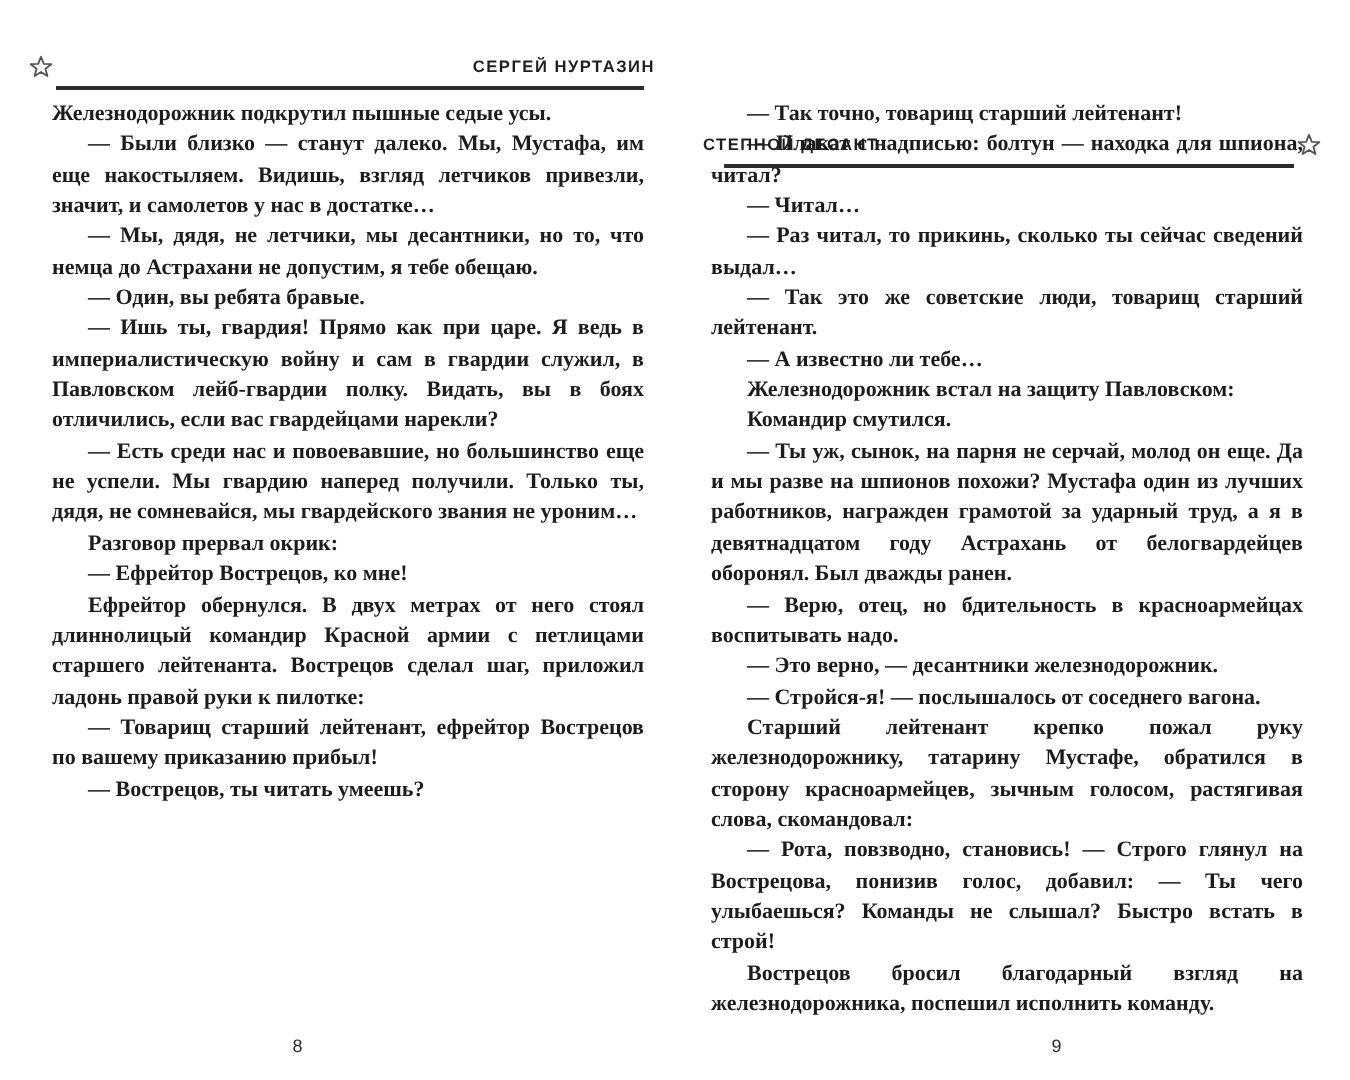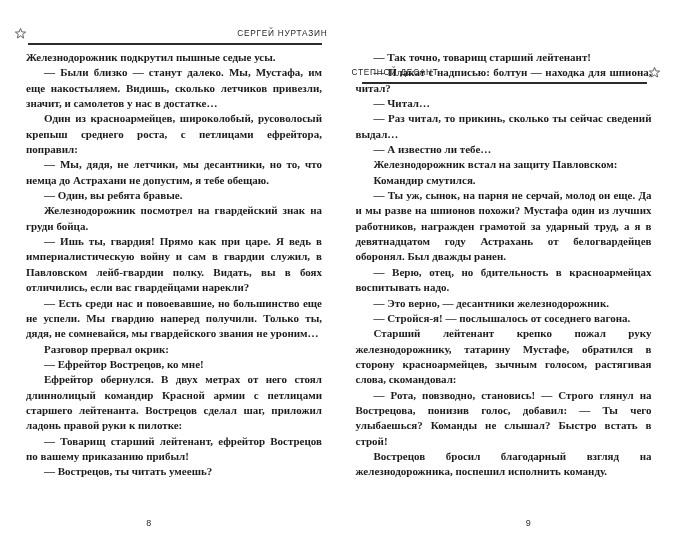--- a/index.html
+++ b/index.html
@@ -50,21 +50,21 @@
     background: #2b2b2b;
     bottom: -1px;
   }
   .page-left  .runhead-rule { left: 14px; right: 8px;  }
   .page-right .runhead-rule { left: 12px; right: 14px; }
 
   .runhead-title {
     font-family: "Liberation Sans", "DejaVu Sans", sans-serif;
     font-size: 8.3px;
     letter-spacing: 0.75px;
-    font-weight: 400;
+    font-weight: 700;
     color: #1f1f1f;
     white-space: nowrap;
     line-height: 1;
   }
 
   .star {
     width: 13px;
     height: 13px;
     flex: 0 0 13px;
     display: block;
@@ -121,25 +121,23 @@
         <svg viewBox="0 0 24 24" aria-hidden="true">
           <path d="M12 2.6 14.6 9.1 21.5 9.4 16.1 13.7 17.9 20.4 12 16.6 6.1 20.4 7.9 13.7 2.5 9.4 9.4 9.1 Z" fill="none" stroke="#555" stroke-width="1.7" stroke-linejoin="round"></path>
         </svg>
       </span>
       <span class="runhead-title">СЕРГЕЙ НУРТАЗИН</span>
       <span class="runhead-rule"></span>
     </div>
 
     <div class="textblock">
       <p class="noindent">Железнодорожник подкрутил пышные седые усы.</p>
-      <p>— Были близко — станут далеко. Мы, Мустафа, им еще накостыляем. Видишь, сколько летчиков привезли, значит, и самолетов у нас в достатке…</p>
-      <p>Один из красноармейцев, широколобый, русоволосый крепыш среднего роста, с петлицами ефрейтора, поправил:</p>
+      <p>— Были близко — станут далеко. Мы, Мустафа, им еще накостыляем. Видишь, взгляд летчиков привезли, значит, и самолетов у нас в достатке…</p>
       <p>— Мы, дядя, не летчики, мы десантники, но то, что немца до Астрахани не допустим, я тебе обещаю.</p>
       <p>— Один, вы ребята бравые.</p>
-      <p>Железнодорожник посмотрел на гвардейский знак на груди бойца.</p>
       <p>— Ишь ты, гвардия! Прямо как при царе. Я ведь в империалистическую войну и сам в гвардии служил, в Павловском лейб-гвардии полку. Видать, вы в боях отличились, если вас гвардейцами нарекли?</p>
       <p>— Есть среди нас и повоевавшие, но большинство еще не успели. Мы гвардию наперед получили. Только ты, дядя, не сомневайся, мы гвардейского звания не уроним…</p>
       <p>Разговор прервал окрик:</p>
       <p>— Ефрейтор Вострецов, ко мне!</p>
       <p>Ефрейтор обернулся. В двух метрах от него стоял длиннолицый командир Красной армии с петлицами старшего лейтенанта. Вострецов сделал шаг, приложил ладонь правой руки к пилотке:</p>
       <p>— Товарищ старший лейтенант, ефрейтор Вострецов по вашему приказанию прибыл!</p>
       <p>— Вострецов, ты читать умеешь?</p>
     </div>
 
     <div class="folio">8</div>
@@ -155,20 +153,21 @@
         </svg>
       </span>
       <span class="runhead-rule"></span>
     </div>
 
     <div class="textblock">
       <p>— Так точно, товарищ старший лейтенант!</p>
       <p>— Плакат с надписью: болтун — находка для шпиона, читал?</p>
       <p>— Читал…</p>
       <p>— Раз читал, то прикинь, сколько ты сейчас сведений выдал…</p>
+      <p>— Так это же советские люди, товарищ старший лейтенант.</p>
       <p>— А известно ли тебе…</p>
       <p>Железнодорожник встал на защиту Павловском:</p>
       <p>Командир смутился.</p>
       <p>— Ты уж, сынок, на парня не серчай, молод он еще. Да и мы разве на шпионов похожи? Мустафа один из лучших работников, награжден грамотой за ударный труд, а я в девятнадцатом году Астрахань от белогвардейцев оборонял. Был дважды ранен.</p>
       <p>— Верю, отец, но бдительность в красноармейцах воспитывать надо.</p>
       <p>— Это верно, — десантники железнодорожник.</p>
       <p>— Стройся-я! — послышалось от соседнего вагона.</p>
       <p>Старший лейтенант крепко пожал руку железнодорожнику, татарину Мустафе, обратился в сторону красноармейцев, зычным голосом, растягивая слова, скомандовал:</p>
       <p>— Рота, повзводно, становись! — Строго глянул на Вострецова, понизив голос, добавил: — Ты чего улыбаешься? Команды не слышал? Быстро встать в строй!</p>
       <p>Вострецов бросил благодарный взгляд на железнодорожника, поспешил исполнить команду.</p>

